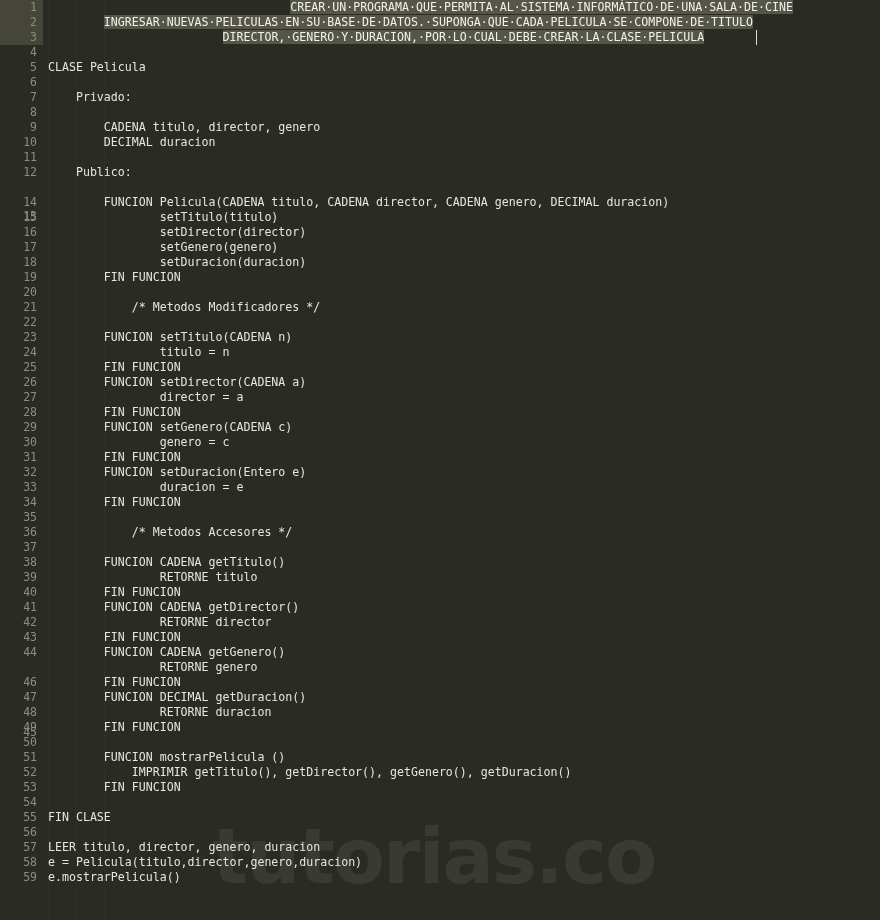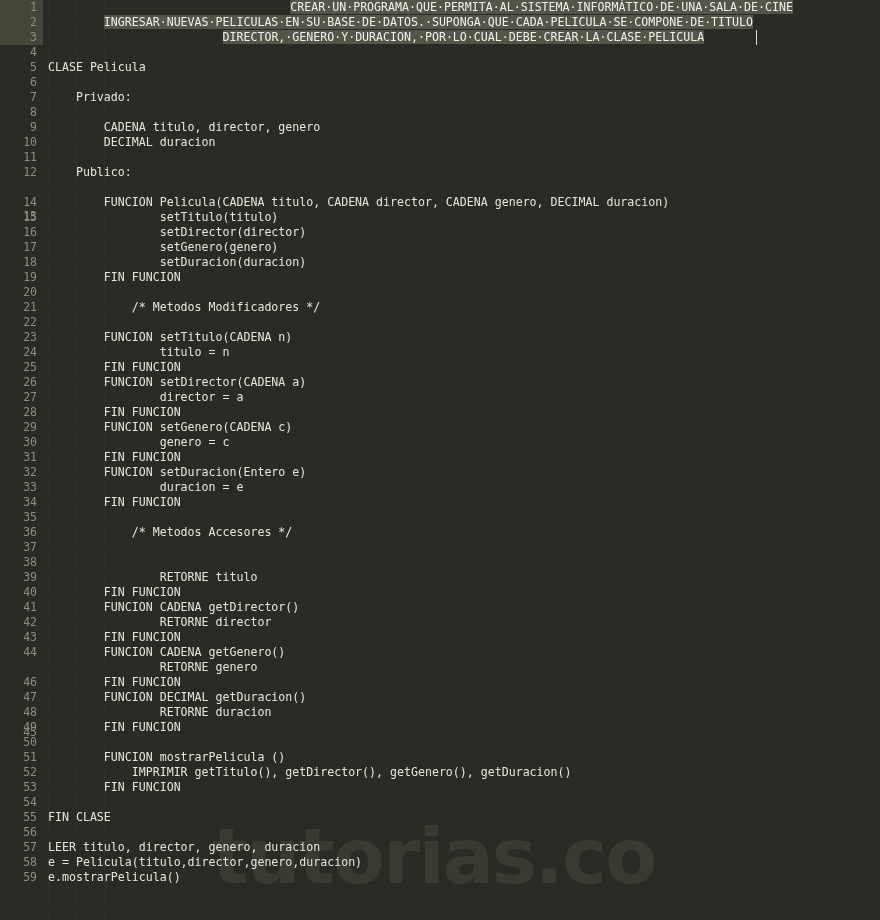--- a/index.html
+++ b/index.html
@@ -226,20 +226,21 @@
       <div class="cline" style="top: 405px;">        FIN FUNCION</div>
       <div class="cline" style="top: 420px;">        FUNCION setGenero(CADENA c)</div>
       <div class="cline" style="top: 435px;">                genero = c</div>
       <div class="cline" style="top: 450px;">        FIN FUNCION</div>
       <div class="cline" style="top: 465px;">        FUNCION setDuracion(Entero e)</div>
       <div class="cline" style="top: 480px;">                duracion = e</div>
       <div class="cline" style="top: 495px;">        FIN FUNCION</div>
       <div class="cline" style="top: 510px;"></div>
       <div class="cline" style="top: 525px;">            /* Metodos Accesores */</div>
       <div class="cline" style="top: 540px;"></div>
+      <div class="cline" style="top: 555px;">        FUNCION CADENA getTitulo()</div>
       <div class="cline" style="top: 570px;">                RETORNE titulo</div>
       <div class="cline" style="top: 585px;">        FIN FUNCION</div>
       <div class="cline" style="top: 600px;">        FUNCION CADENA getDirector()</div>
       <div class="cline" style="top: 615px;">                RETORNE director</div>
       <div class="cline" style="top: 630px;">        FIN FUNCION</div>
       <div class="cline" style="top: 645px;">        FUNCION CADENA getGenero()</div>
       <div class="cline" style="top: 660px;">                RETORNE genero</div>
       <div class="cline" style="top: 675px;">        FIN FUNCION</div>
       <div class="cline" style="top: 690px;">        FUNCION DECIMAL getDuracion()</div>
       <div class="cline" style="top: 705px;">                RETORNE duracion</div>

